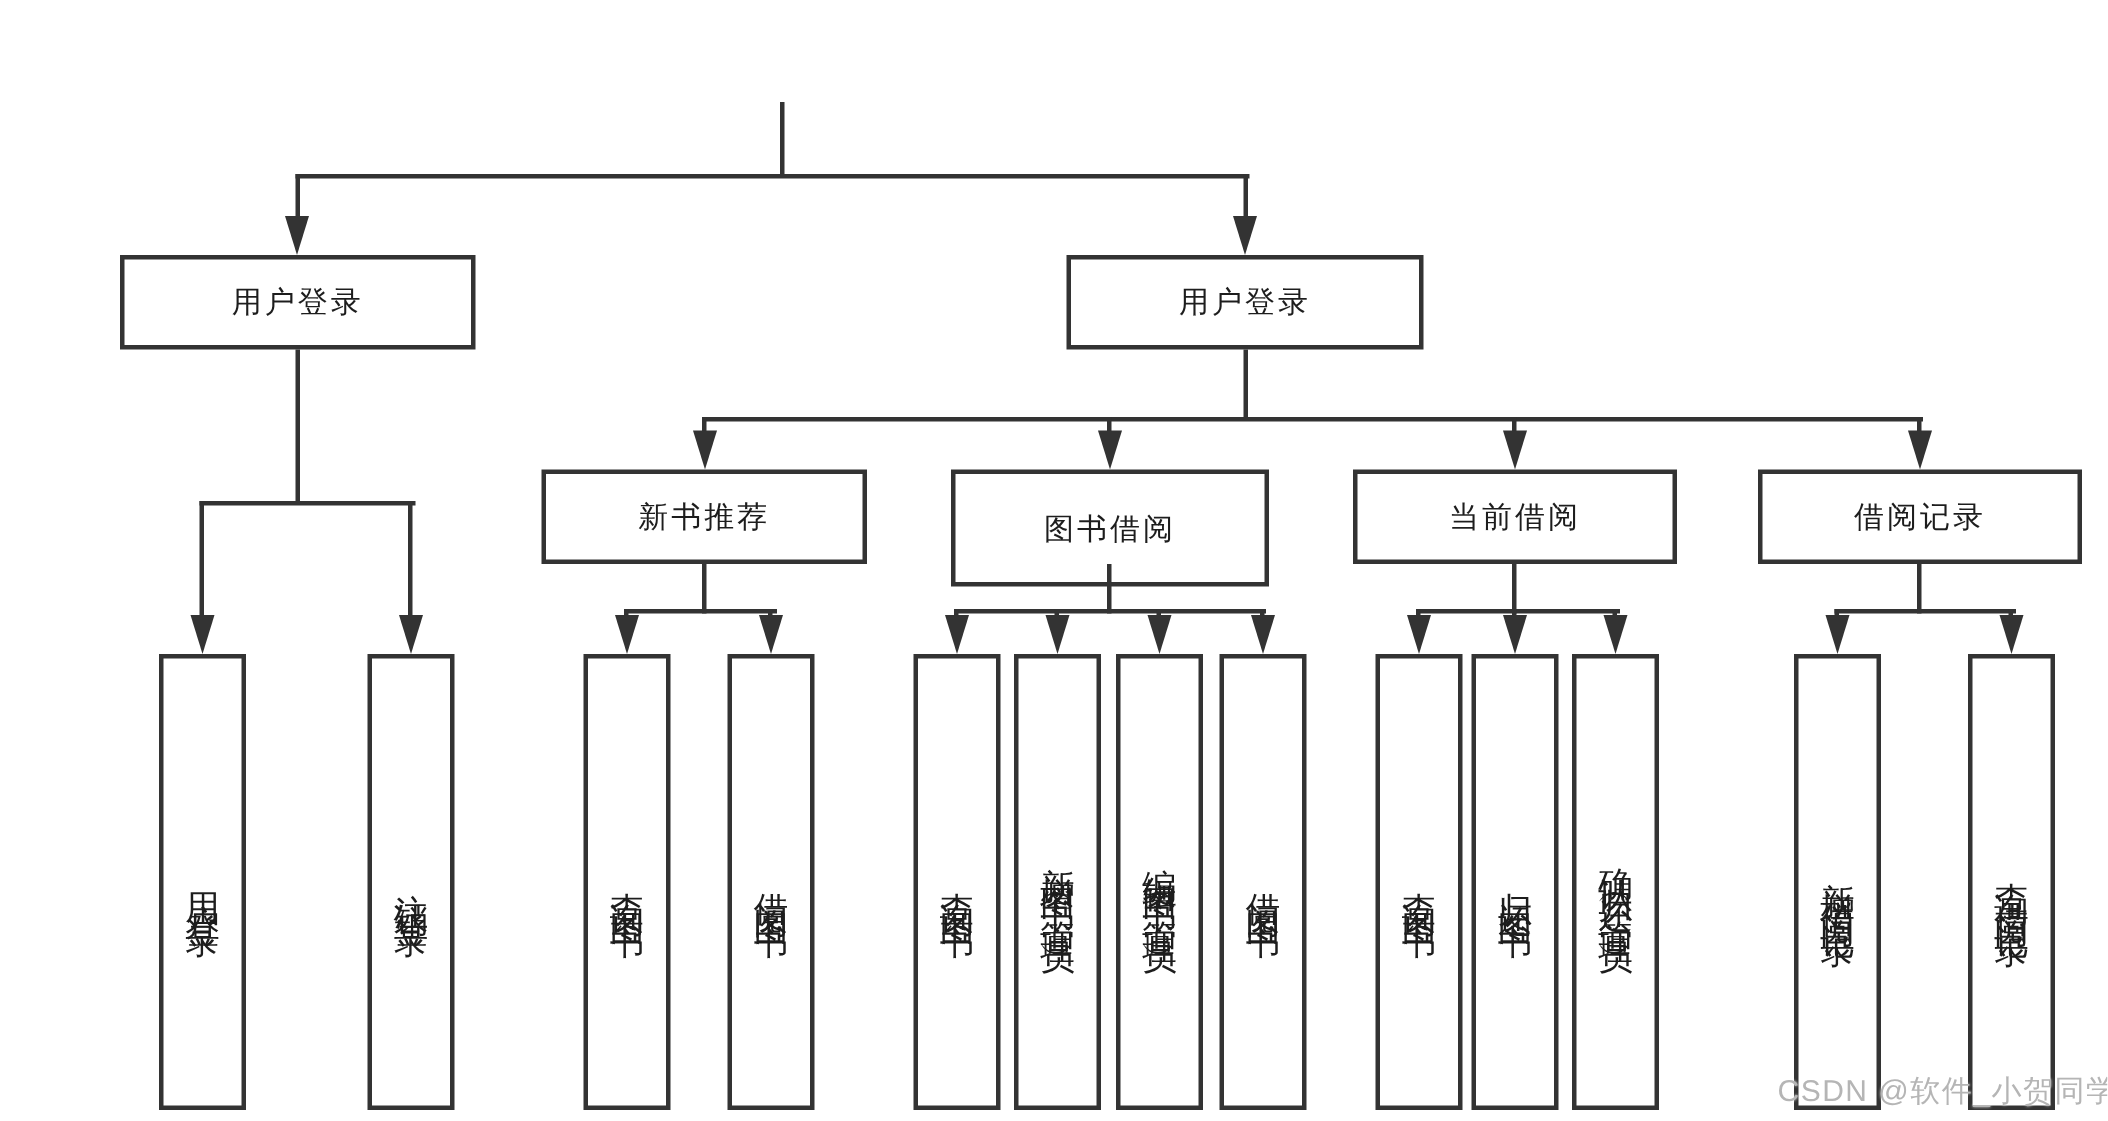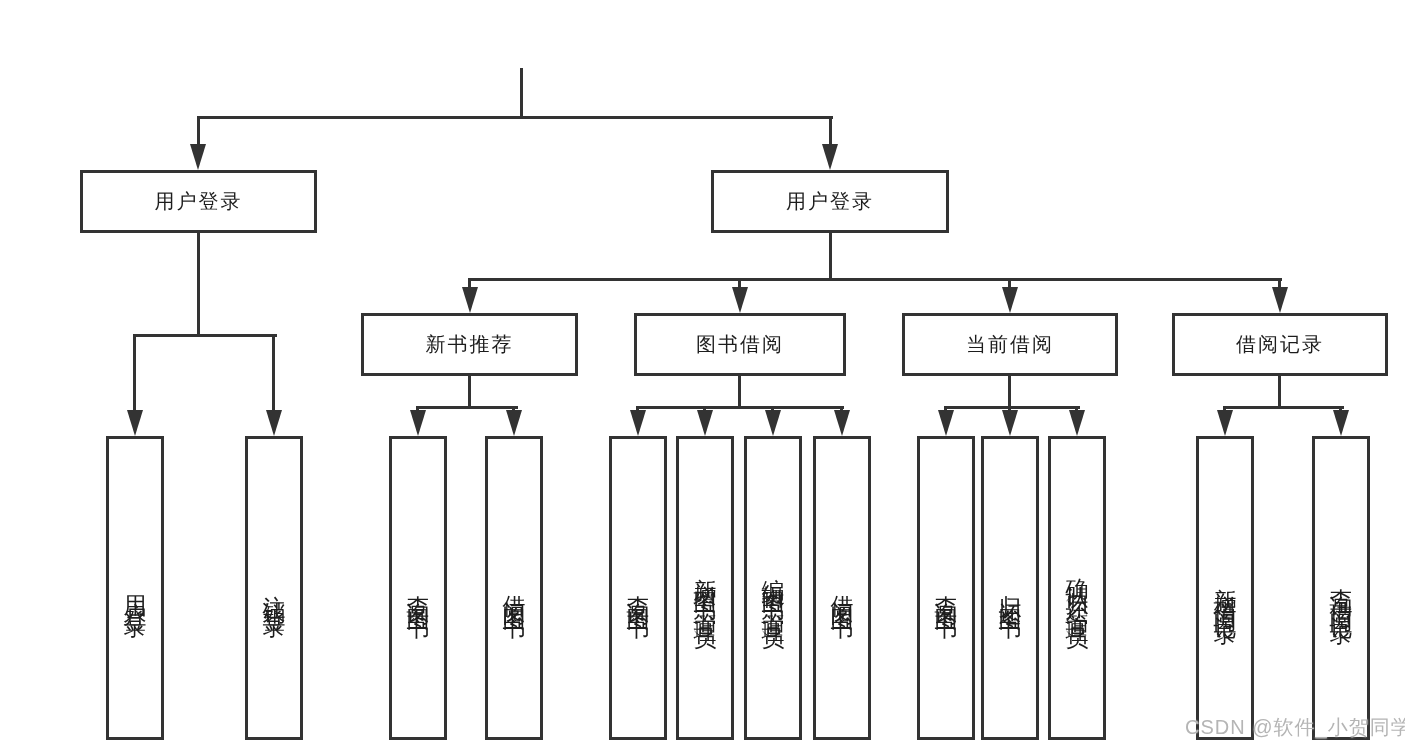--- a/index.html
+++ b/index.html
@@ -90,21 +90,21 @@
   <div class="vline" style="left:738px;top:278px;height:13px"></div>
   <div class="arrow" style="left:732px;top:287px"></div>
   <div class="vline" style="left:1008px;top:278px;height:13px"></div>
   <div class="arrow" style="left:1002px;top:287px"></div>
   <div class="vline" style="left:1278px;top:278px;height:13px"></div>
   <div class="arrow" style="left:1272px;top:287px"></div>
 
   <div class="box" style="left:361px;top:313px;width:217px;height:63px">
     <span>新书推荐</span>
   </div>
-  <div class="box" style="left:634px;top:313px;width:212px;height:63px">
+  <div class="box" style="left:634px;top:313px;width:212px;height:78px">
     <span>图书借阅</span>
   </div>
   <div class="box" style="left:1172px;top:313px;width:216px;height:63px">
     <span>借阅记录</span>
   </div>
   <div class="box" style="left:902px;top:313px;width:216px;height:63px">
     <span>当前借阅</span>
   </div>
 
   <div class="vline" style="left:468px;top:376px;height:33px"></div>

